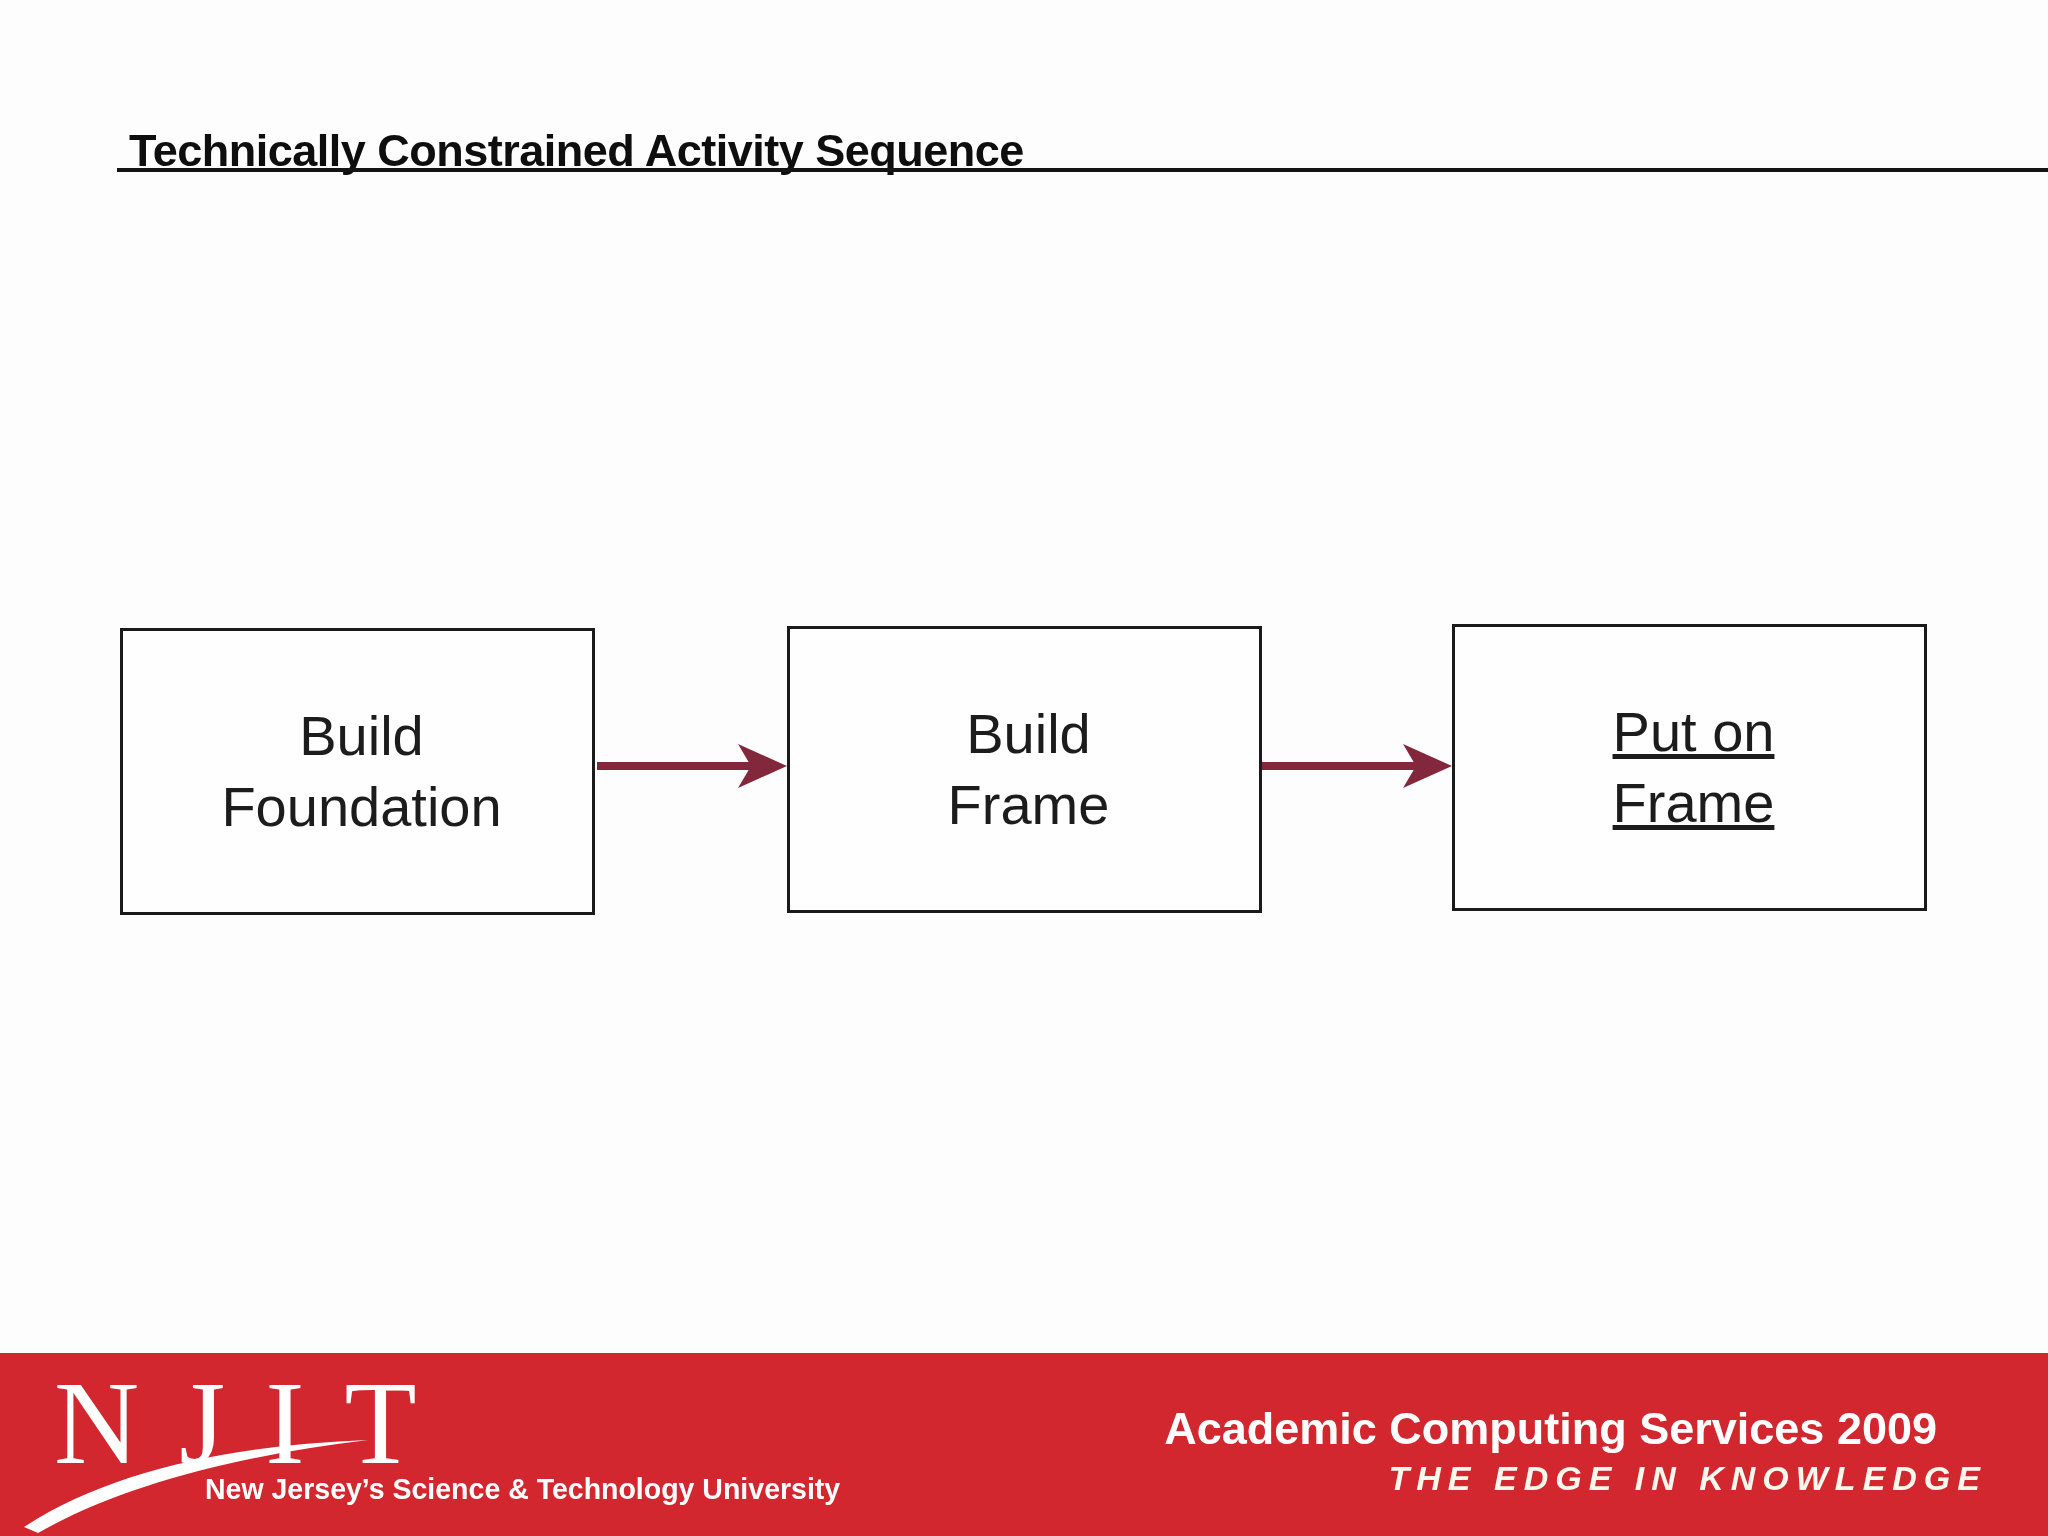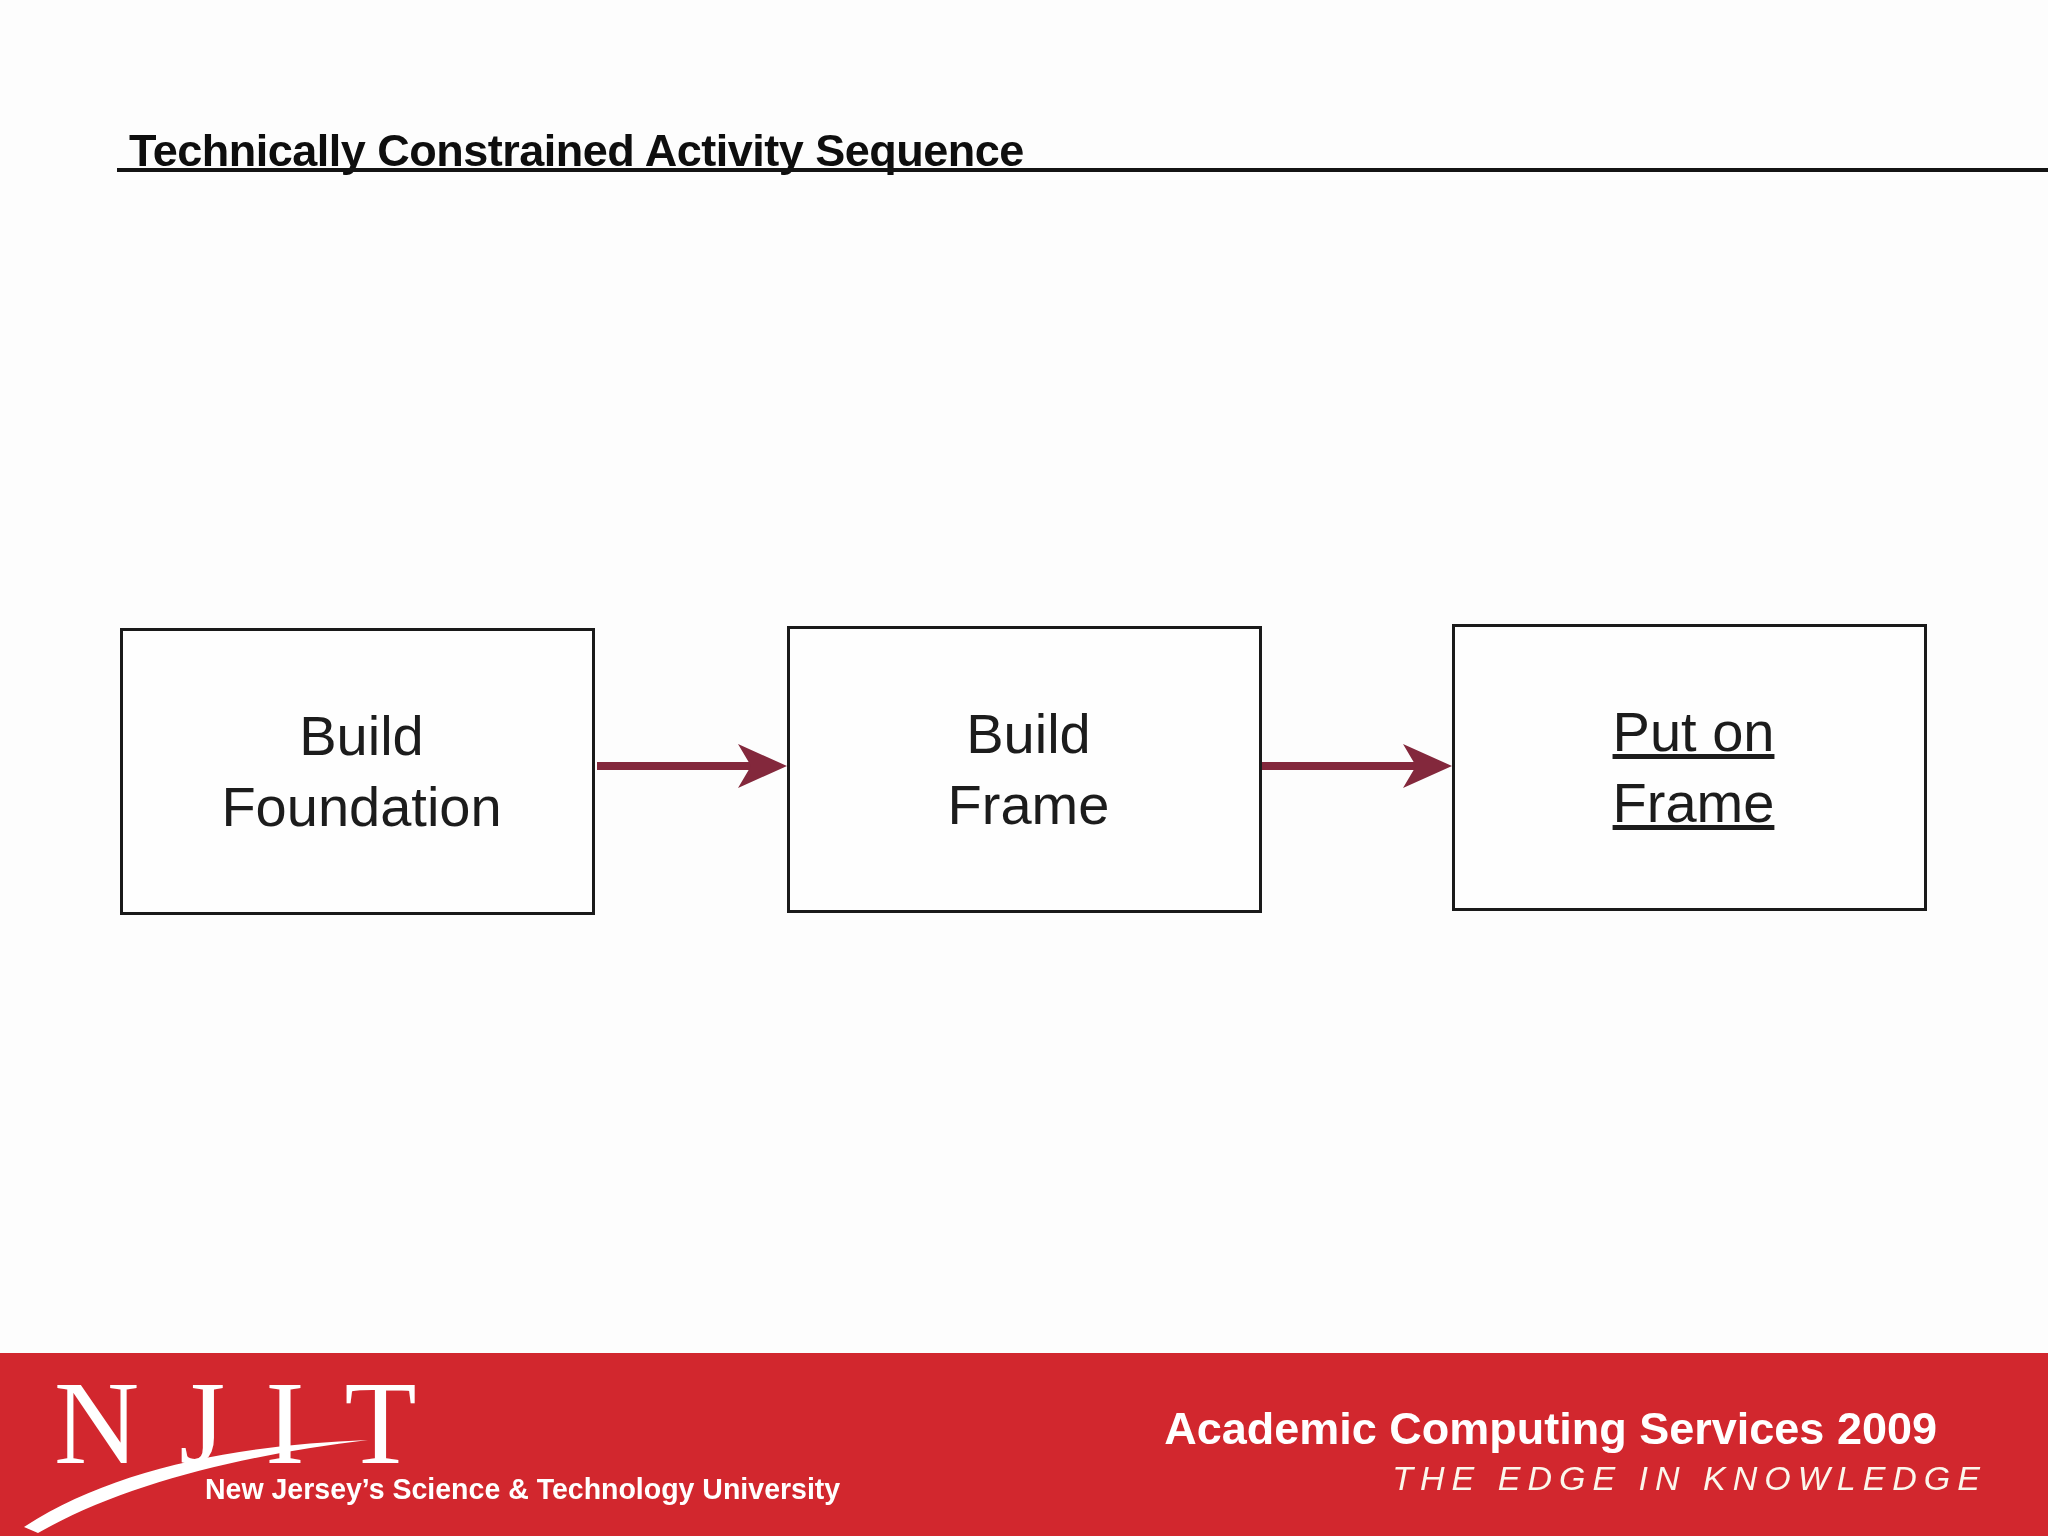--- a/index.html
+++ b/index.html
@@ -81,21 +81,21 @@
   }
   .service-line{
     position:absolute;right:111px;top:42px;
     font-size:45px;font-weight:bold;
     color:var(--footer-text);
     white-space:nowrap;
     margin-top:8px;
   }
   .slogan{
     position:absolute;right:61px;top:106px;
-    font-size:34px;font-weight:normal;font-style:italic;
+    font-size:34px;font-weight:bold;font-style:italic;
     letter-spacing:7px;
     color:var(--slogan-text);
     white-space:nowrap;
   }
 </style>
 </head>
 <body>
 
 <div class="slide">
 

